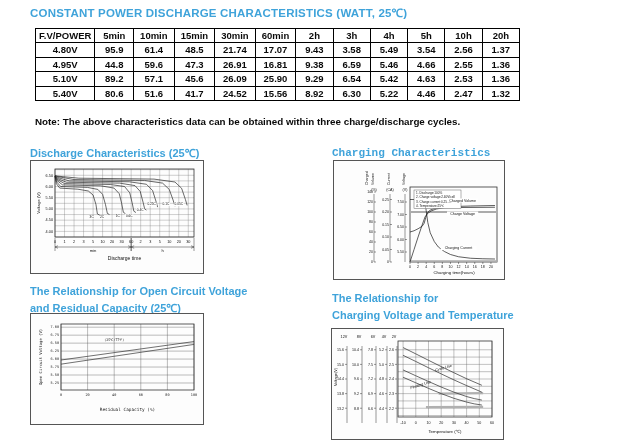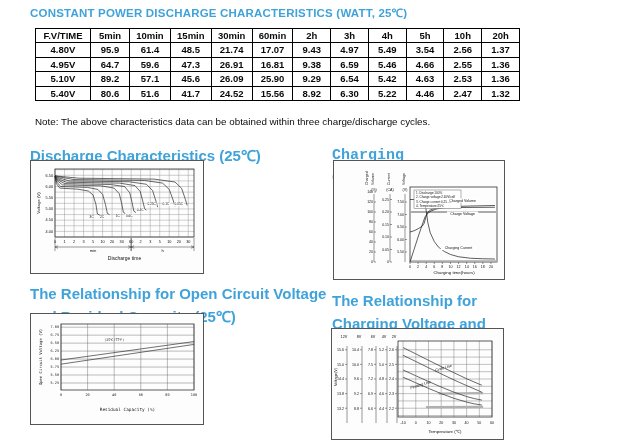--- a/index.html
+++ b/index.html
@@ -6,38 +6,38 @@
   .page{position:relative;width:520px;height:440px;background:#ffffff;
         font-family:"Liberation Sans",sans-serif;overflow:hidden;}
   .doc-title{position:absolute;left:30px;top:5px;font-size:11.5px;font-weight:700;
              letter-spacing:.2px;color:#3fa3da;}
   .power-table{position:absolute;left:35px;top:28px;border-collapse:collapse;}
   .power-table th,.power-table td{border:1px solid #000;font-size:9.5px;font-weight:700;
       color:#0a0a0a;text-align:center;padding:0;height:13.4px;line-height:13.4px;
       white-space:nowrap;}
   .power-table th:first-child,.power-table td:first-child{width:62px;}
   .power-table th,.power-table td{width:46.5px;}
-  .note{position:absolute;left:35px;top:116px;font-size:9.8px;font-weight:400;color:#0a0a0a;}
-  .chart-title{position:absolute;font-size:15px;font-weight:600;color:#3fa3da;line-height:1.5;}
+  .note{position:absolute;left:35px;top:116px;font-size:9.8px;font-weight:700;color:#0a0a0a;}
+  .chart-title{position:absolute;font-size:11px;font-weight:600;color:#3fa3da;line-height:1.5;}
   .chart-box{position:absolute;border:1px solid #555;background:#fdfdfd;}
   .chart-box svg{display:block;width:100%;height:100%;}
   svg text{font-family:"Liberation Sans",sans-serif;fill:#111;}
   svg.mono text{font-family:"DejaVu Sans Mono",monospace;fill:#222;}
 </style>
 </head>
 <body>
 
 <div class="page">
 
   <div class="doc-title">CONSTANT POWER DISCHARGE CHARACTERISTICS (WATT, 25℃)</div>
 
   <table class="power-table">
     <thead>
         <tr id="tbl-head">
-          <th>F.V/TIME</th>
+          <th>F.V/POWER</th>
           <th>5min</th>
           <th>10min</th>
           <th>15min</th>
           <th>30min</th>
           <th>60min</th>
           <th>2h</th>
           <th>3h</th>
           <th>4h</th>
           <th>5h</th>
           <th>10h</th>
@@ -46,29 +46,29 @@
       </thead>
     <tbody id="tbl-body">
         <tr>
           <td>4.80V</td>
           <td>95.9</td>
           <td>61.4</td>
           <td>48.5</td>
           <td>21.74</td>
           <td>17.07</td>
           <td>9.43</td>
-          <td>4.97</td>
+          <td>3.58</td>
           <td>5.49</td>
           <td>3.54</td>
           <td>2.56</td>
           <td>1.37</td>
         </tr>
         <tr>
           <td>4.95V</td>
-          <td>64.7</td>
+          <td>44.8</td>
           <td>59.6</td>
           <td>47.3</td>
           <td>26.91</td>
           <td>16.81</td>
           <td>9.38</td>
           <td>6.59</td>
           <td>5.46</td>
           <td>4.66</td>
           <td>2.55</td>
           <td>1.36</td>

